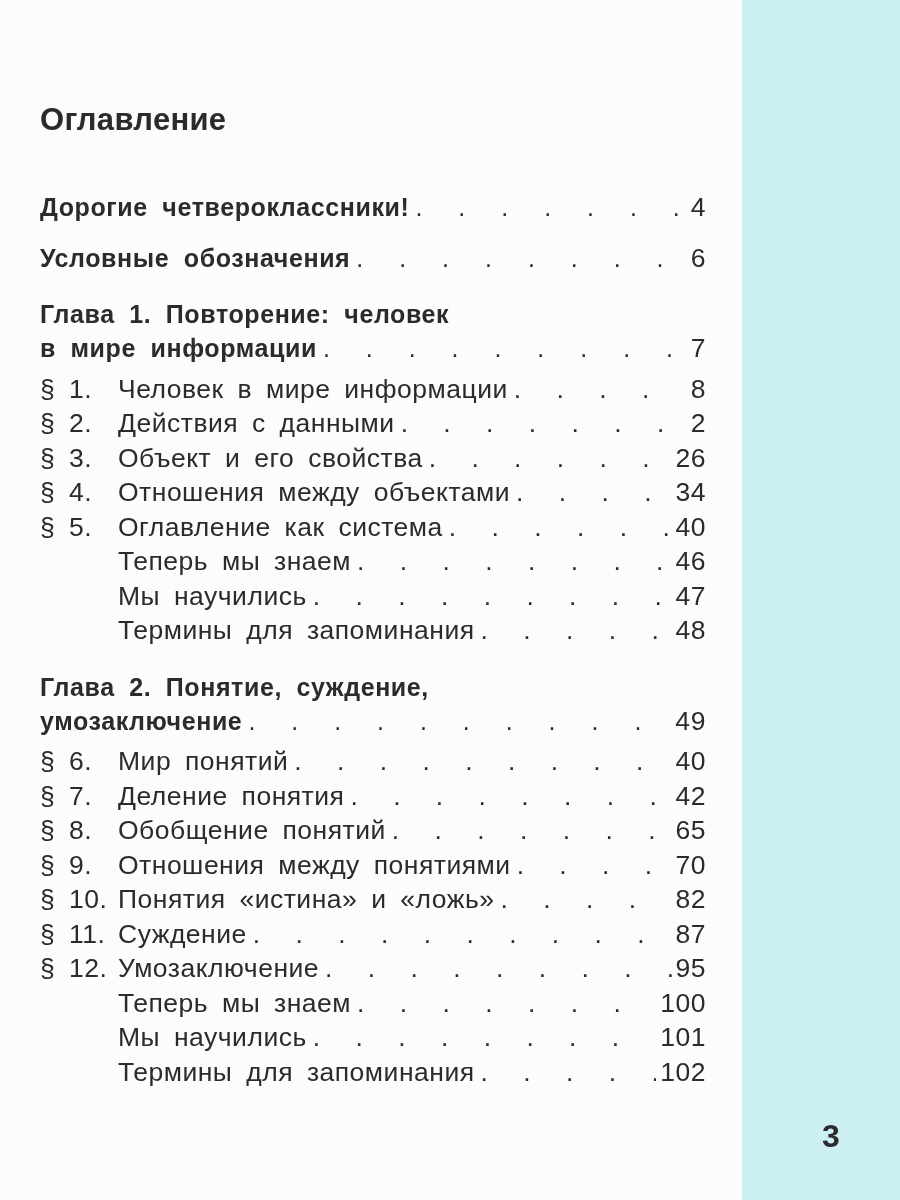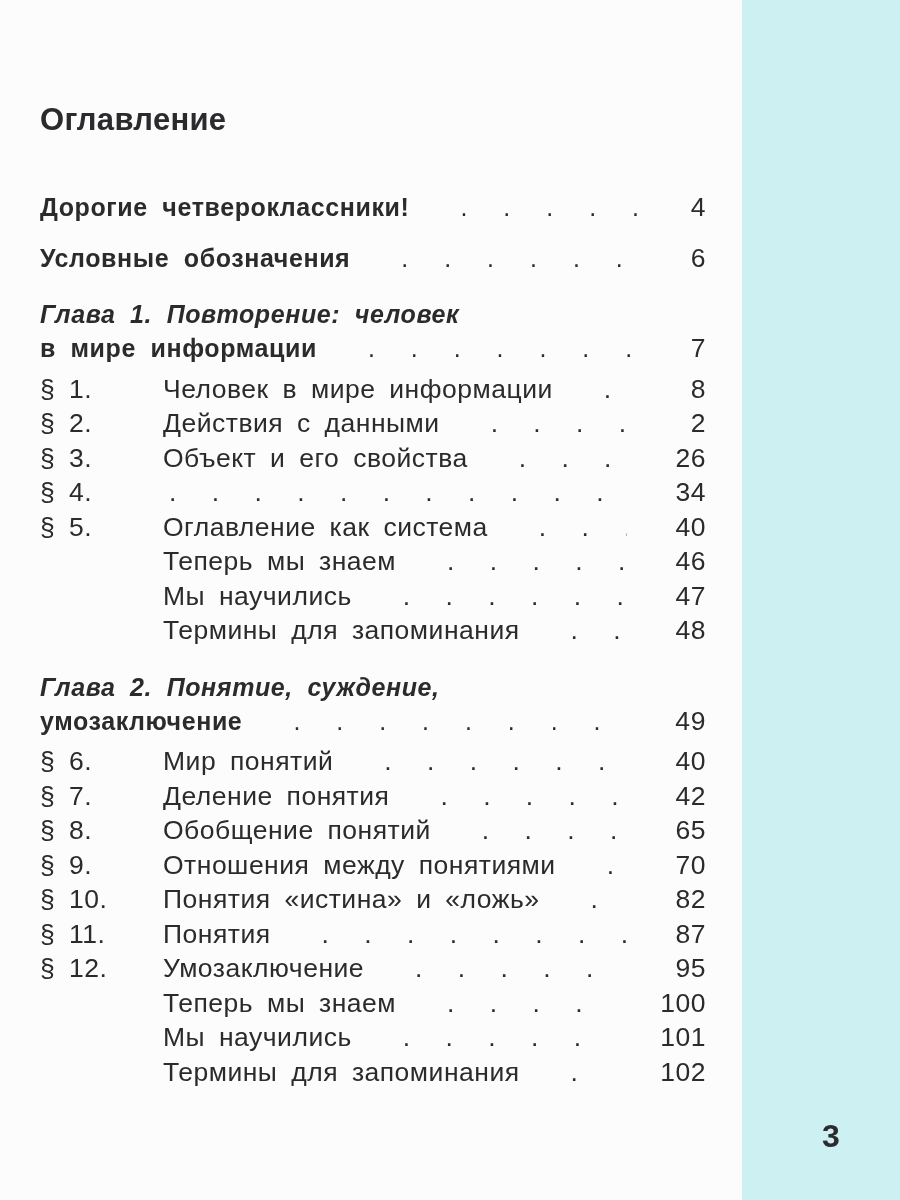--- a/index.html
+++ b/index.html
@@ -7,29 +7,29 @@
     width: 900px; height: 1200px; position: relative; overflow: hidden;
     background: #fdfdfd;
     font-family: "Liberation Sans", sans-serif;
     color: #2b2a2c;
   }
   .page { position: absolute; left: 0; top: 0; width: 768px; height: 1200px; background: #fcfcfc; }
   .margin-band { position: absolute; left: 742px; top: 0; width: 158px; height: 1200px; background: #cdf1f3; }
   .page-number { position: absolute; left: 822px; top: 1118px; font-size: 32px; font-weight: bold; color: #2e2b30; }
   .title { position: absolute; left: 40px; top: 74px; font-size: 31px; font-weight: bold; letter-spacing: 0.3px; color: #2b2a2c; margin-top: 28px; }
   .toc { position: absolute; left: 40px; top: 190px; width: 666px; }
-  .row { position: relative; display: flex; align-items: flex-start; font-size: 26.5px; line-height: 34.5px; height: 34.5px; letter-spacing: 0.5px; word-spacing: 6px; gap: 45px; }
+  .row { position: relative; display: flex; align-items: flex-start; font-size: 26.5px; line-height: 34.5px; height: 34.5px; letter-spacing: 0.5px; word-spacing: 6px; }
   .row .num { width: 78px; flex: 0 0 78px; white-space: nowrap; }
   .row .text { white-space: nowrap; }
   .row .dots { flex: 1 1 auto; overflow: hidden; white-space: nowrap; letter-spacing: 11px; padding-left: 6px; color: #2b2a2c; }
   .row .page { position: static; width: auto; height: auto; background: none; flex: 0 0 auto; text-align: right; padding-left: 4px; }
   .row.bold { font-weight: bold; font-size: 25px; letter-spacing: 0.6px; word-spacing: 7px; }
   .row.bold .page { font-weight: normal; font-size: 26.5px; }
   .row.bold .dots { font-weight: normal; }
-  .heading-line { font-weight: bold; font-size: 25px; line-height: 34px; height: 34px; letter-spacing: 0.6px; word-spacing: 7px; white-space: nowrap; font-style: italic; }
+  .heading-line { font-weight: bold; font-size: 25px; line-height: 34px; height: 34px; letter-spacing: 0.6px; word-spacing: 7px; white-space: nowrap; }
   .gap-a { height: 16px; }
   .gap-b { height: 6px; }
   .gap-c { height: 22px; }
   .sub .text { }
 </style>
 </head>
 <body>
 
 <div class="page"></div>
 <div class="margin-band"></div>
@@ -75,20 +75,21 @@
     <span class="page">2</span>
   </div>
   <div class="row">
     <span class="num">§ 3.</span>
     <span class="text">Объект и его свойства</span>
     <span class="dots">. . . . . . . . . . . . . . . . . . . . . . . . . . . . . . . . . . . . . . . . . . . . . . . . .</span>
     <span class="page">26</span>
   </div>
   <div class="row">
     <span class="num">§ 4.</span>
+    <span class="text">Отношения между объектами</span>
     <span class="dots">. . . . . . . . . . . . . . . . . . . . . . . . . . . . . . . . . . . . . . . . . . . . . . . . .</span>
     <span class="page">34</span>
   </div>
   <div class="row">
     <span class="num">§ 5.</span>
     <span class="text">Оглавление как система</span>
     <span class="dots">. . . . . . . . . . . . . . . . . . . . . . . . . . . . . . . . . . . . . . . . . . . . . . . . .</span>
     <span class="page">40</span>
   </div>
   <div class="row sub">
@@ -146,21 +147,21 @@
     <span class="page">70</span>
   </div>
   <div class="row">
     <span class="num">§ 10.</span>
     <span class="text">Понятия «истина» и «ложь»</span>
     <span class="dots">. . . . . . . . . . . . . . . . . . . . . . . . . . . . . . . . . . . . . . . . . . . . . . . . .</span>
     <span class="page">82</span>
   </div>
   <div class="row">
     <span class="num">§ 11.</span>
-    <span class="text">Понятия</span>
+    <span class="text">Суждение</span>
     <span class="dots">. . . . . . . . . . . . . . . . . . . . . . . . . . . . . . . . . . . . . . . . . . . . . . . . .</span>
     <span class="page">87</span>
   </div>
   <div class="row">
     <span class="num">§ 12.</span>
     <span class="text">Умозаключение</span>
     <span class="dots">. . . . . . . . . . . . . . . . . . . . . . . . . . . . . . . . . . . . . . . . . . . . . . . . .</span>
     <span class="page">95</span>
   </div>
   <div class="row sub">

